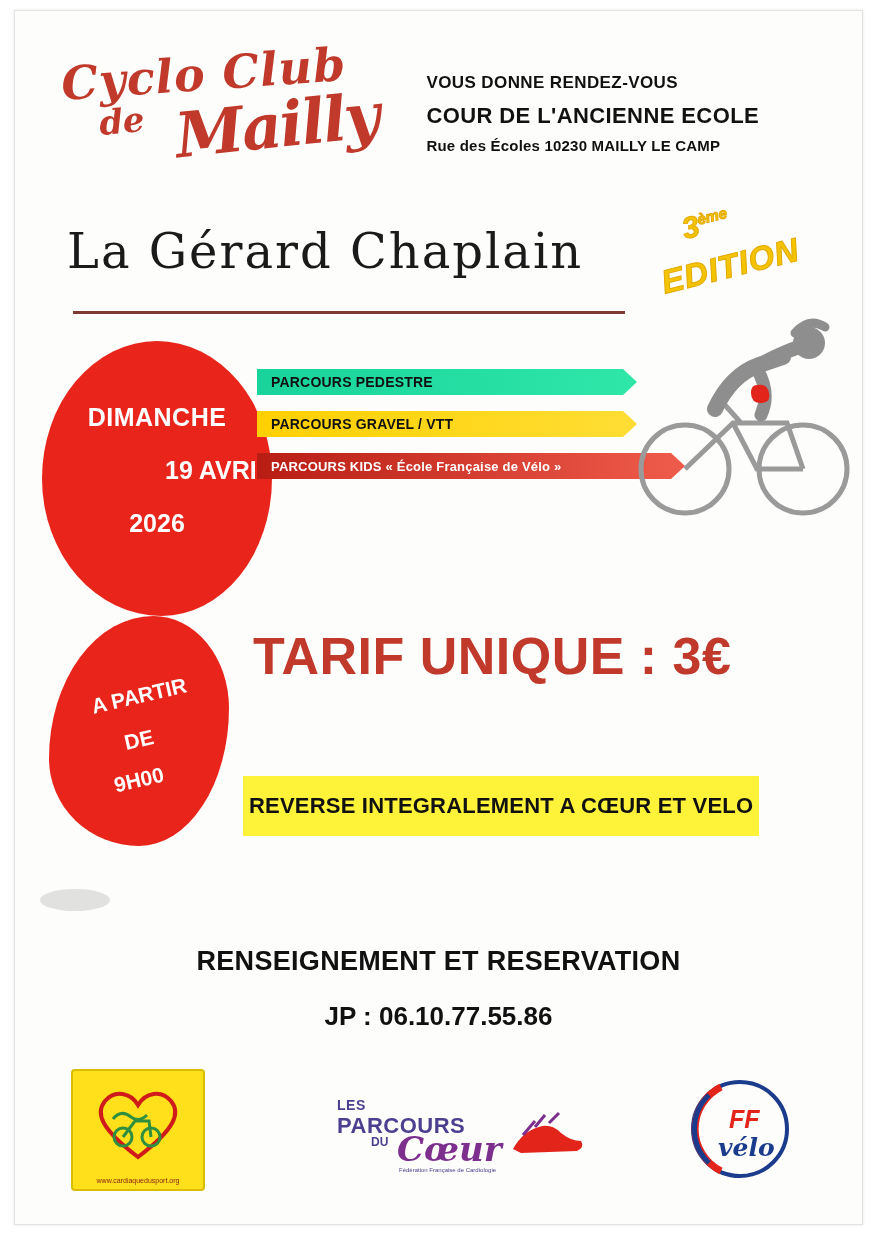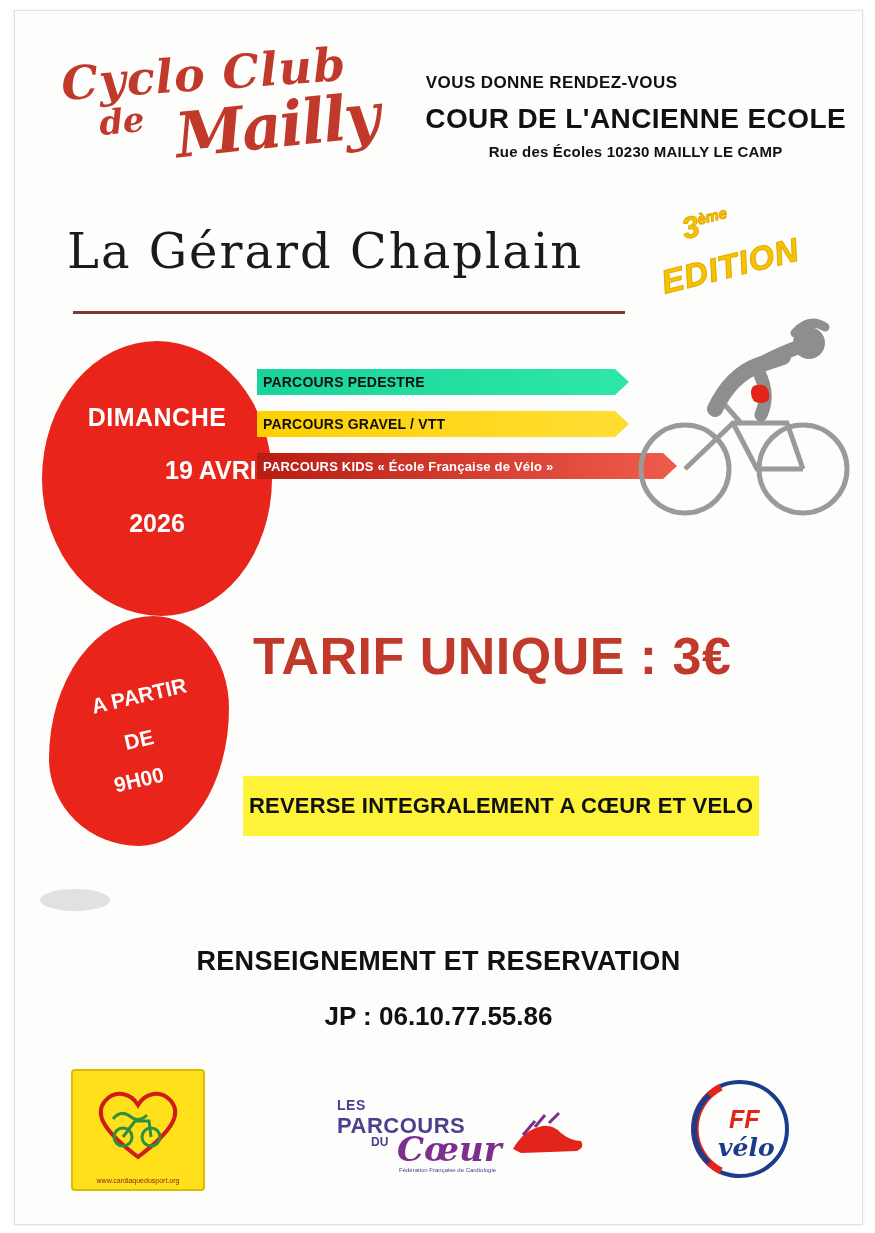--- a/index.html
+++ b/index.html
@@ -70,32 +70,32 @@
     letter-spacing: -2px;
     transform: rotate(-6deg);
     color: #c0392b;
   }
 
   
   .header-right {
     position: absolute;
     right: 16px;
     top: 62px;
-    text-align: center;
+    text-align: left;
     color: #111;
   }
   .header-right .hr1 {
     font-size: 17px;
     font-weight: bold;
     letter-spacing: 0.4px;
     margin-bottom: 10px;
     margin-right: 168px;
   }
   .header-right .hr2 {
-    font-size: 28px;
+    font-size: 22px;
     font-weight: bold;
     letter-spacing: 0.4px;
     margin-bottom: 8px;
   }
   .header-right .hr3 {
     font-size: 15px;
     font-weight: bold;
     letter-spacing: 0.2px;
   }
 
@@ -226,21 +226,21 @@
     left: 242px;
     top: 358px;
     width: 420px;
   }
   .banner {
     position: relative;
     height: 26px;
     margin-bottom: 16px;
     display: flex;
     align-items: center;
-    padding-left: 6px;
+    padding-left: 14px;
     font-size: 14px;
     font-weight: bold;
     color: #111;
     letter-spacing: 0.2px;
   }
   .banner::after {
     content: "";
     position: absolute;
     right: -14px;
     top: 0;

